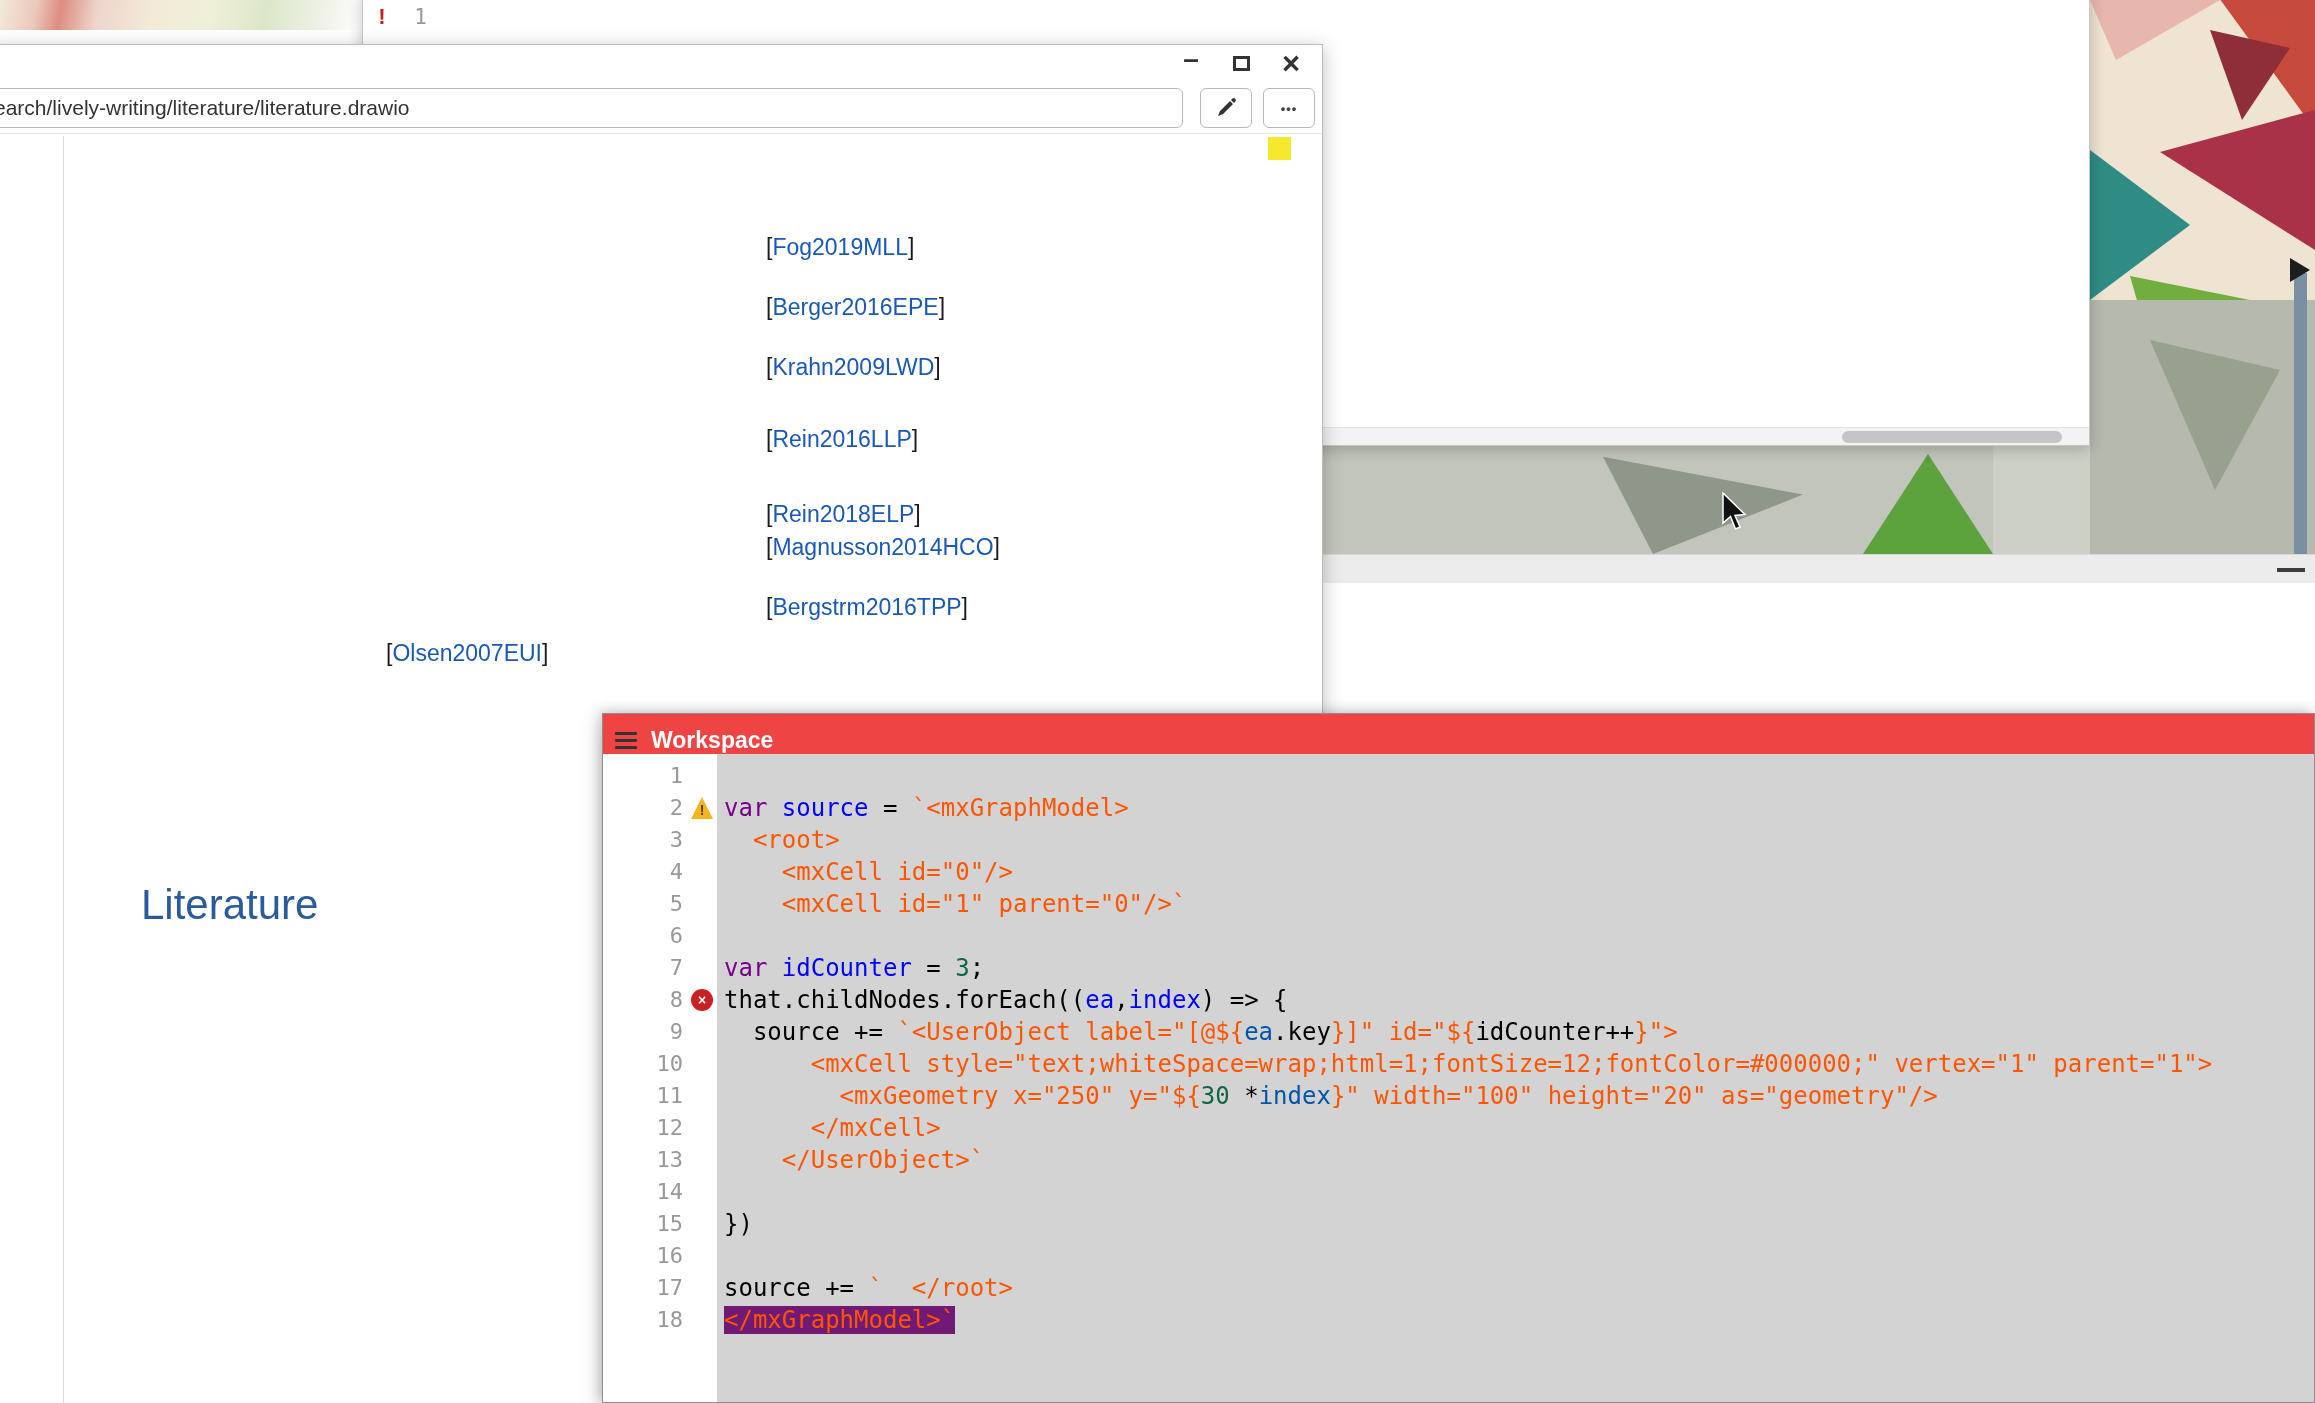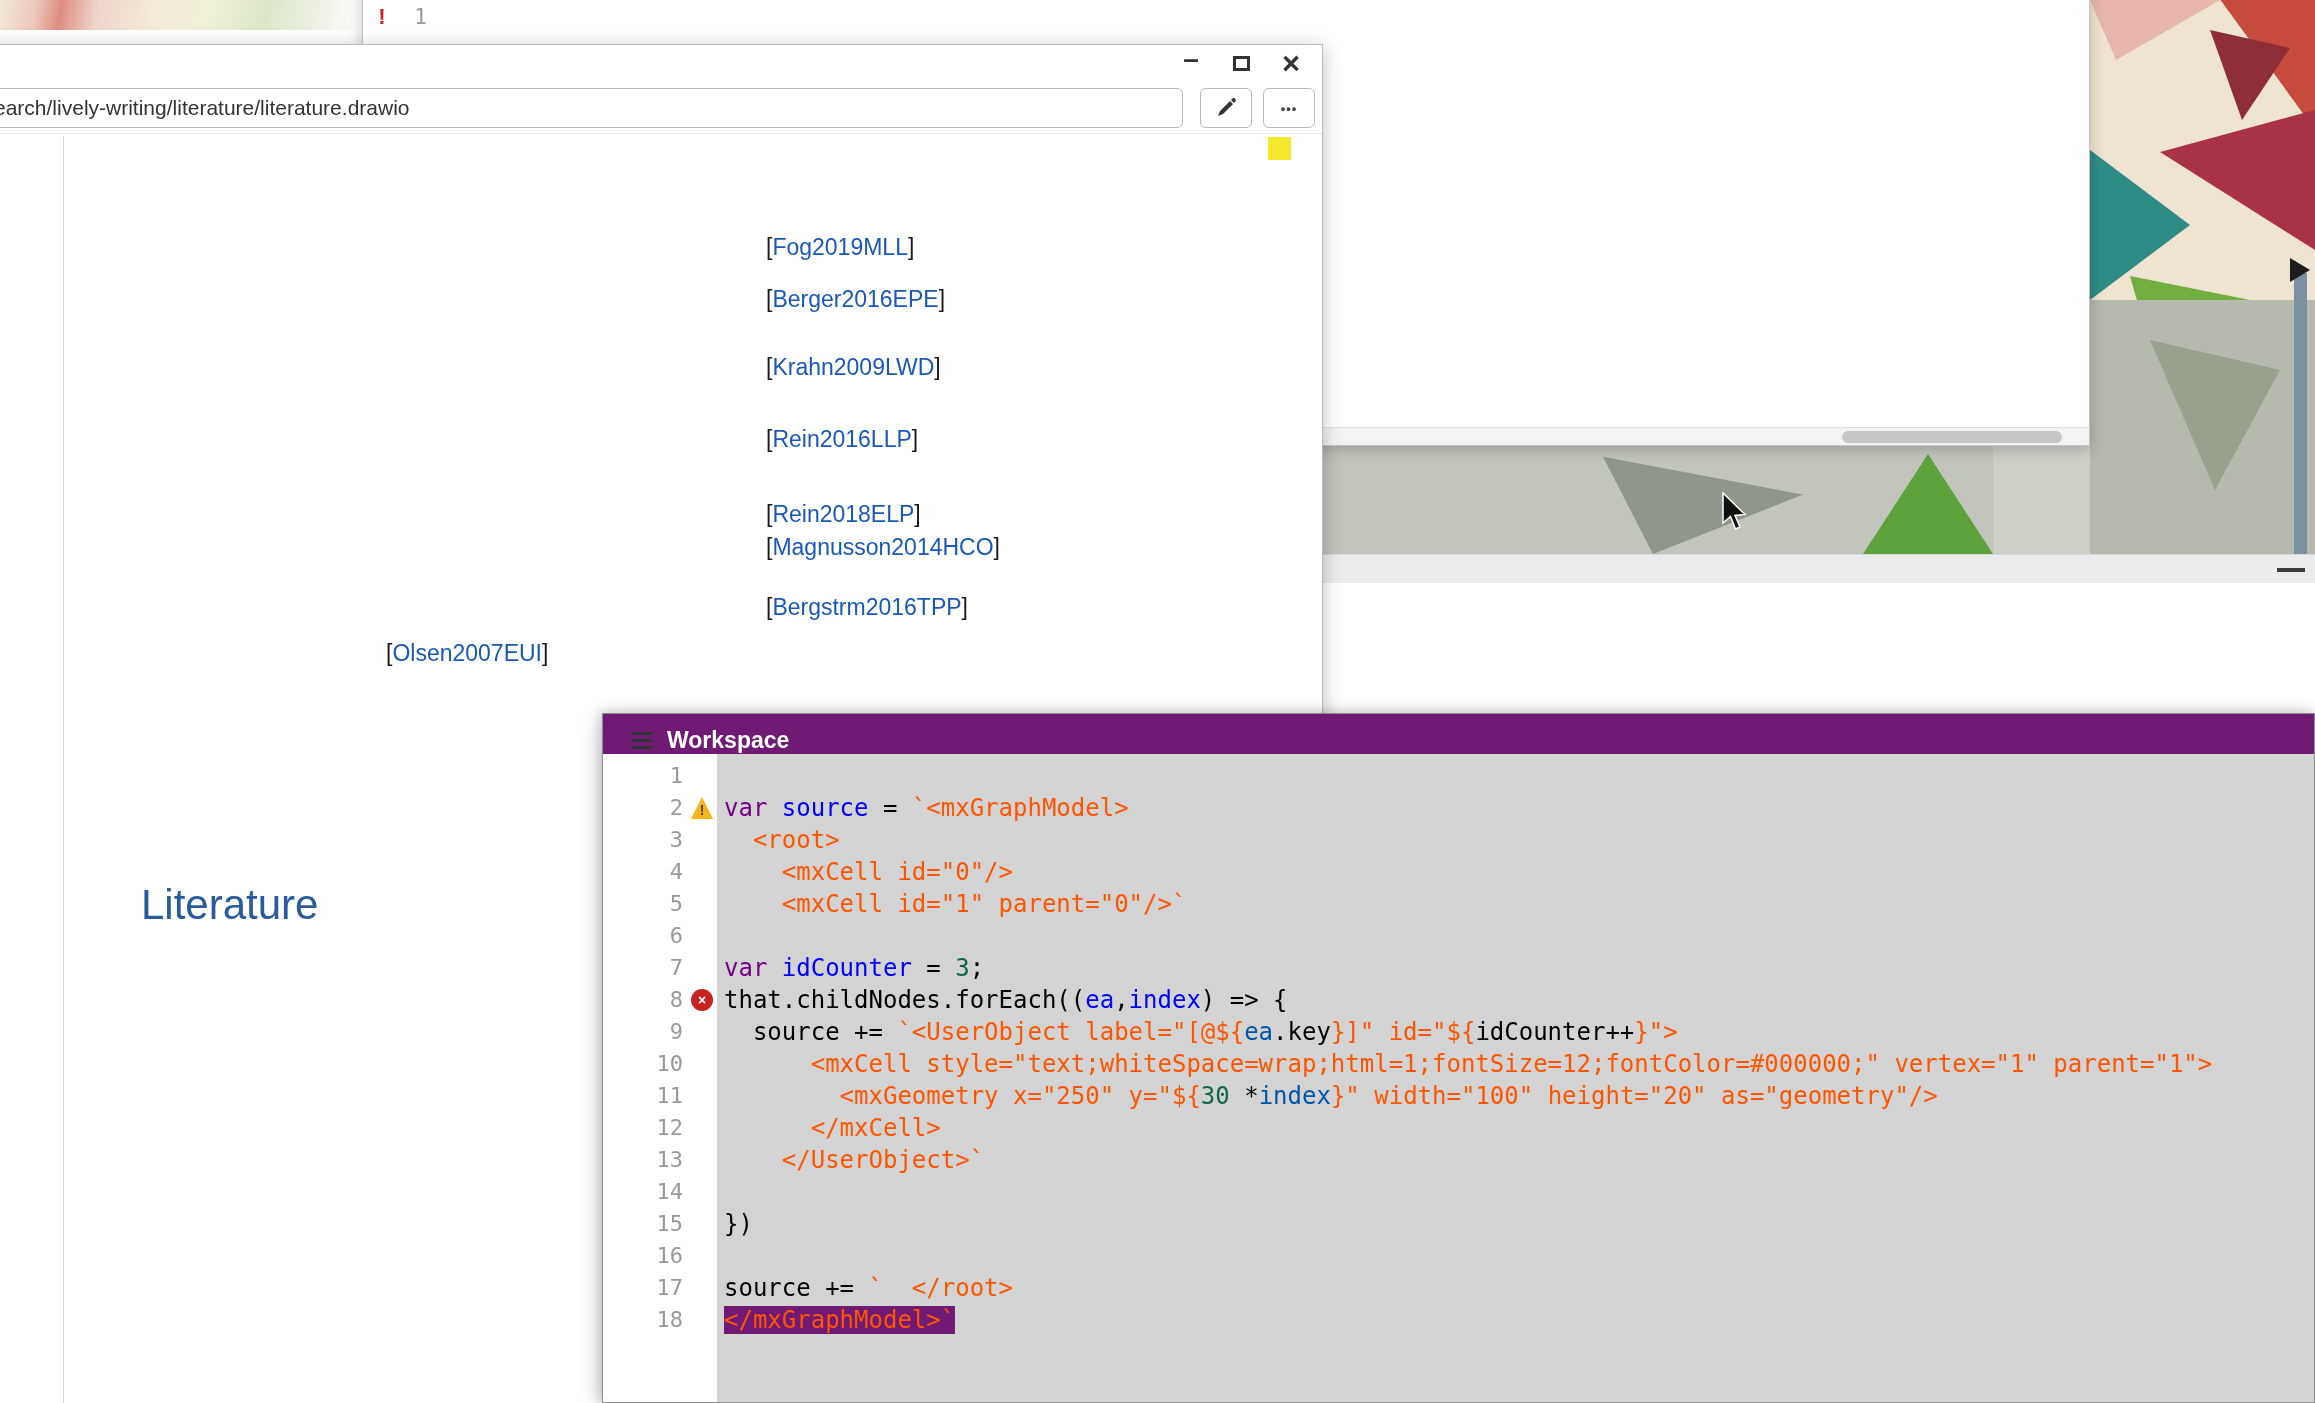--- a/index.html
+++ b/index.html
@@ -57,21 +57,21 @@
   .dw-sticky{position:absolute;left:1279px;top:3px;width:23px;height:23px;background:#f6e82c}
   .citation{position:absolute;left:777px;font-size:23px;white-space:nowrap;cursor:pointer}
   .citation .br{color:#1b1b1b}
   .citation .ckey{color:#1a58b8}
   .citation-side{left:397px;top:506px}
   .dw-heading{position:absolute;left:152px;top:747px;font-size:42px;color:#2a5b9c}
 
   
   .workspace{position:absolute;left:602px;top:713px;width:1713px;height:690px;z-index:6;background:#fff;
     border:1px solid #8e8e8e;box-shadow:-3px -3px 10px rgba(0,0,0,.12),0 6px 20px rgba(0,0,0,.25)}
-  .ws-titlebar{height:52px;background:#701a75;display:flex;align-items:center;padding-left:28px;cursor:move}
+  .ws-titlebar{height:52px;background:#ef4444;display:flex;align-items:center;padding-left:12px;cursor:move}
   .ws-burger{width:22px;display:flex;flex-direction:column;gap:4px;cursor:pointer}
   .ws-burger i{display:block;height:3px;background:#333;border-radius:1px}
   .ws-title{margin-left:14px;color:#fff;font-weight:bold;font-size:23px}
   .ws-editor{position:absolute;top:40px;left:0;right:0;bottom:0;display:flex;overflow:hidden}
   .ws-gutter{width:114px;background:#fff;padding-top:6px;flex:none}
   .gl{height:32px;position:relative}
   .lnum{position:absolute;right:34px;top:0;line-height:32px;font-family:"DejaVu Sans Mono",monospace;
     font-size:22px;color:#999}
   .lmark{position:absolute;right:4px;top:5px;width:22px;height:22px;display:flex;align-items:center;
     justify-content:center;font-weight:bold;font-size:14px}
@@ -139,21 +139,21 @@
         <path d="M3 19 L5 14 L15 4 L18 7 L8 17 Z M16 3 L19 6 L20.2 4.8 A1.5 1.5 0 0 0 17.2 1.8 Z" fill="#333"></path>
       </svg>
     </button>
     <button class="dw-btn dw-more">•••</button>
   </div>
   <div class="dw-content">
     <div class="dw-vline"></div>
     <div class="dw-sticky"></div>
     <div class="citation-list">
         <div class="citation" style="top: 100px;"><span class="br">[</span><span class="ckey">Fog2019MLL</span><span class="br">]</span></div>
-        <div class="citation" style="top: 152px;"><span class="br">[</span><span class="ckey">Berger2016EPE</span><span class="br">]</span></div>
+        <div class="citation" style="top: 160px;"><span class="br">[</span><span class="ckey">Berger2016EPE</span><span class="br">]</span></div>
         <div class="citation" style="top: 220px;"><span class="br">[</span><span class="ckey">Krahn2009LWD</span><span class="br">]</span></div>
         <div class="citation" style="top: 292px;"><span class="br">[</span><span class="ckey">Rein2016LLP</span><span class="br">]</span></div>
         <div class="citation" style="top: 343px; margin-top: 24px;"><span class="br">[</span><span class="ckey">Rein2018ELP</span><span class="br">]</span></div>
         <div class="citation" style="top: 400px;"><span class="br">[</span><span class="ckey">Magnusson2014HCO</span><span class="br">]</span></div>
         <div class="citation" style="top: 460px;"><span class="br">[</span><span class="ckey">Bergstrm2016TPP</span><span class="br">]</span></div>
       </div>
     <div class="citation citation-side">
       <span class="br">[</span><span class="ckey">Olsen2007EUI</span><span class="br">]</span>
     </div>
     <div class="dw-heading">Literature</div>

